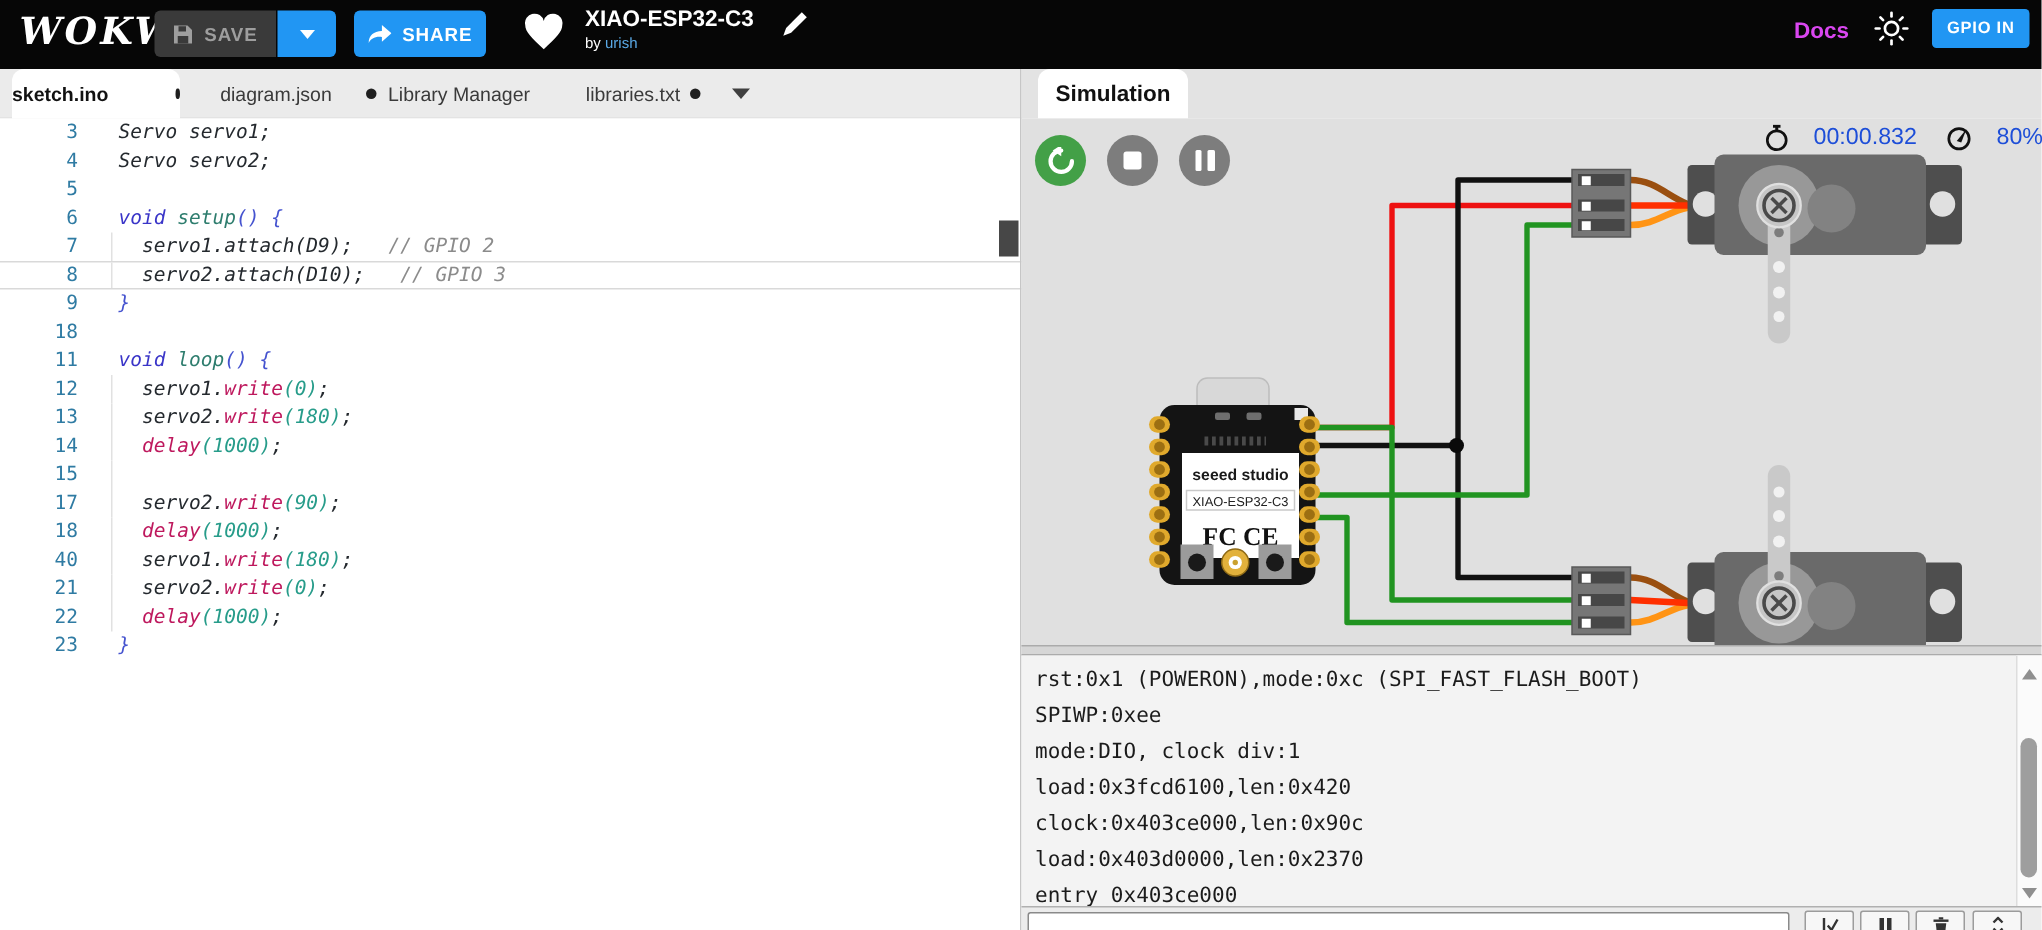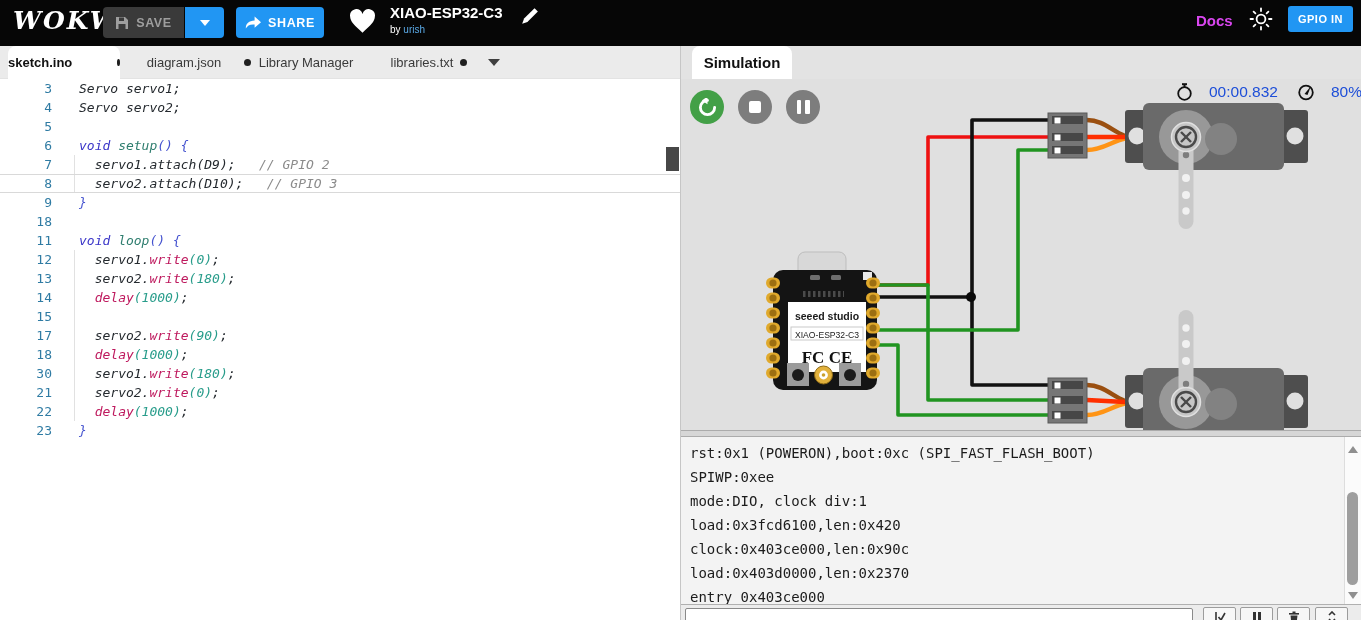--- a/index.html
+++ b/index.html
@@ -189,21 +189,21 @@
         <div class="crow active"><span class="lnum">8</span><span class="ltxt"><i class="guide"></i><span class="tk-p">  servo2.attach(D10);</span><span class="tk-c">   // GPIO 3</span></span></div>
         <div class="crow"><span class="lnum">9</span><span class="ltxt"><span class="tk-b">}</span></span></div>
         <div class="crow"><span class="lnum">18</span><span class="ltxt"></span></div>
         <div class="crow"><span class="lnum">11</span><span class="ltxt"><span class="tk-k">void</span><span class="tk-p"> </span><span class="tk-f">loop</span><span class="tk-b">()</span><span class="tk-p"> </span><span class="tk-b">{</span></span></div>
         <div class="crow"><span class="lnum">12</span><span class="ltxt"><i class="guide"></i><span class="tk-p">  servo1.</span><span class="tk-m">write</span><span class="tk-n">(0)</span><span class="tk-p">;</span></span></div>
         <div class="crow"><span class="lnum">13</span><span class="ltxt"><i class="guide"></i><span class="tk-p">  servo2.</span><span class="tk-m">write</span><span class="tk-n">(180)</span><span class="tk-p">;</span></span></div>
         <div class="crow"><span class="lnum">14</span><span class="ltxt"><i class="guide"></i><span class="tk-p">  </span><span class="tk-m">delay</span><span class="tk-n">(1000)</span><span class="tk-p">;</span></span></div>
         <div class="crow"><span class="lnum">15</span><span class="ltxt"><i class="guide"></i></span></div>
         <div class="crow"><span class="lnum">17</span><span class="ltxt"><i class="guide"></i><span class="tk-p">  servo2.</span><span class="tk-m">write</span><span class="tk-n">(90)</span><span class="tk-p">;</span></span></div>
         <div class="crow"><span class="lnum">18</span><span class="ltxt"><i class="guide"></i><span class="tk-p">  </span><span class="tk-m">delay</span><span class="tk-n">(1000)</span><span class="tk-p">;</span></span></div>
-        <div class="crow"><span class="lnum">30</span><span class="ltxt"><i class="guide"></i><span class="tk-p">  servo1.</span><span class="tk-m">write</span><span class="tk-n">(180)</span><span class="tk-p">;</span></span></div>
+        <div class="crow"><span class="lnum">40</span><span class="ltxt"><i class="guide"></i><span class="tk-p">  servo1.</span><span class="tk-m">write</span><span class="tk-n">(180)</span><span class="tk-p">;</span></span></div>
         <div class="crow"><span class="lnum">21</span><span class="ltxt"><i class="guide"></i><span class="tk-p">  servo2.</span><span class="tk-m">write</span><span class="tk-n">(0)</span><span class="tk-p">;</span></span></div>
         <div class="crow"><span class="lnum">22</span><span class="ltxt"><i class="guide"></i><span class="tk-p">  </span><span class="tk-m">delay</span><span class="tk-n">(1000)</span><span class="tk-p">;</span></span></div>
         <div class="crow"><span class="lnum">23</span><span class="ltxt"><span class="tk-b">}</span></span></div>
       </div>
     <div class="ed-thumb"></div>
   </div>
   <div class="vdivider"></div>
 
   <div class="sim-strip">
     <div class="sim-tab">
@@ -392,21 +392,21 @@
         <path d="M7.5 11 L14 3 L10.5 12 Z" fill="#111"></path>
       </svg>
       <span>80%</span>
     </div>
   </div>
 
   <div class="divider-h"></div>
 
   <div class="serial">
     <div class="serial-text" id="serial-lines">
-        <div class="sline">rst:0x1 (POWERON),boot:0xc (SPI_FAST_FLASH_BOOT)</div>
+        <div class="sline">rst:0x1 (POWERON),mode:0xc (SPI_FAST_FLASH_BOOT)</div>
         <div class="sline">SPIWP:0xee</div>
         <div class="sline">mode:DIO, clock div:1</div>
         <div class="sline">load:0x3fcd6100,len:0x420</div>
         <div class="sline">clock:0x403ce000,len:0x90c</div>
         <div class="sline">load:0x403d0000,len:0x2370</div>
         <div class="sline">entry 0x403ce000</div>
       </div>
     <div class="sscroll">
       <span class="up"></span>
       <span class="thumb"></span>

